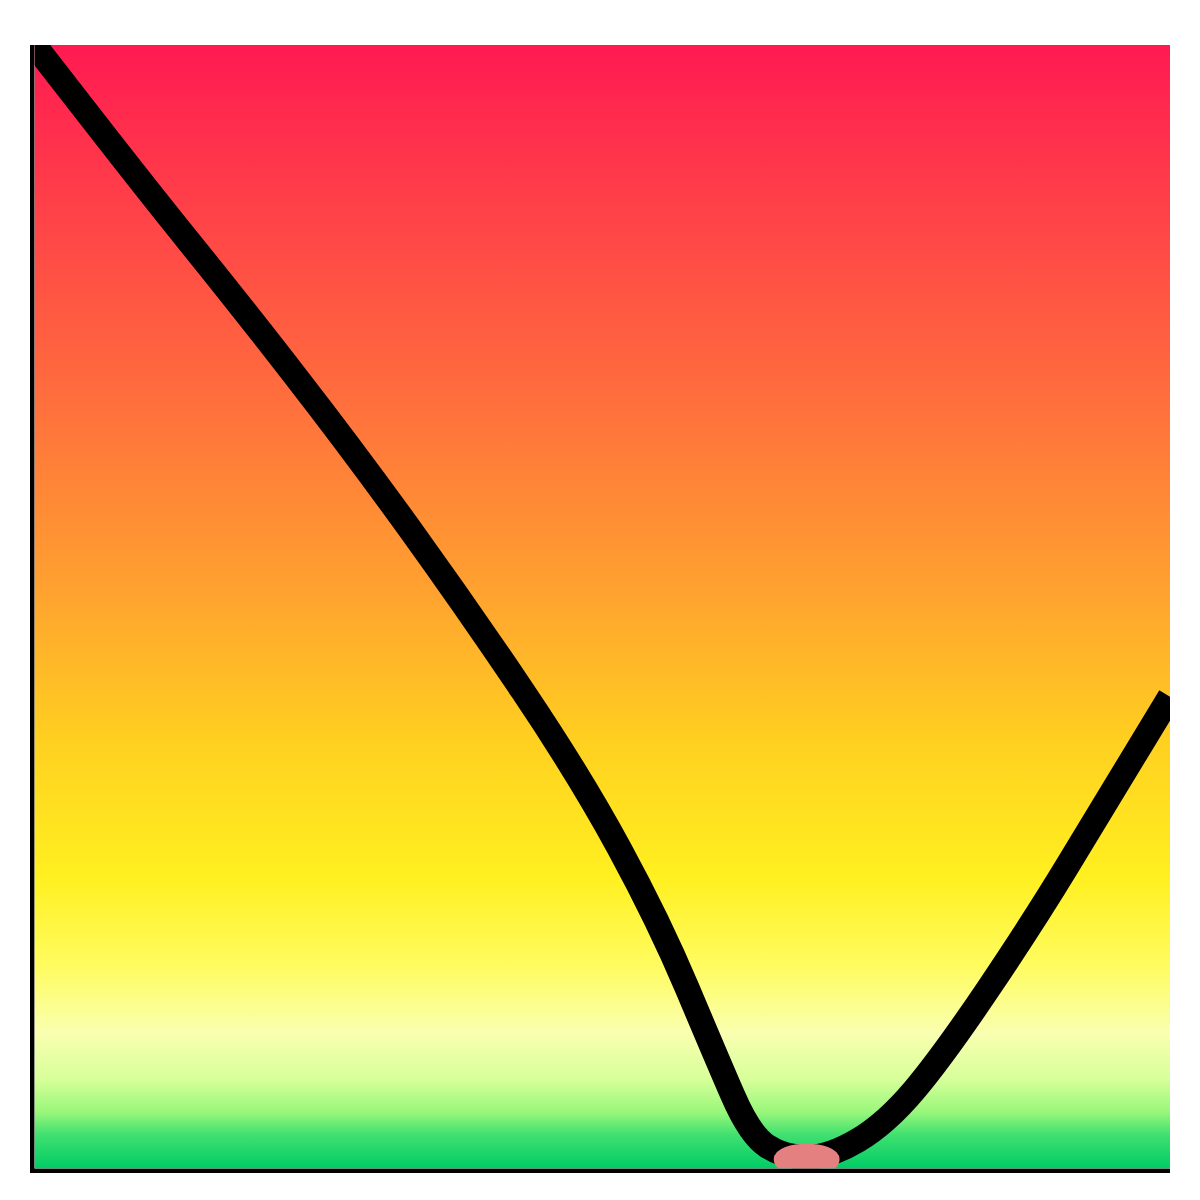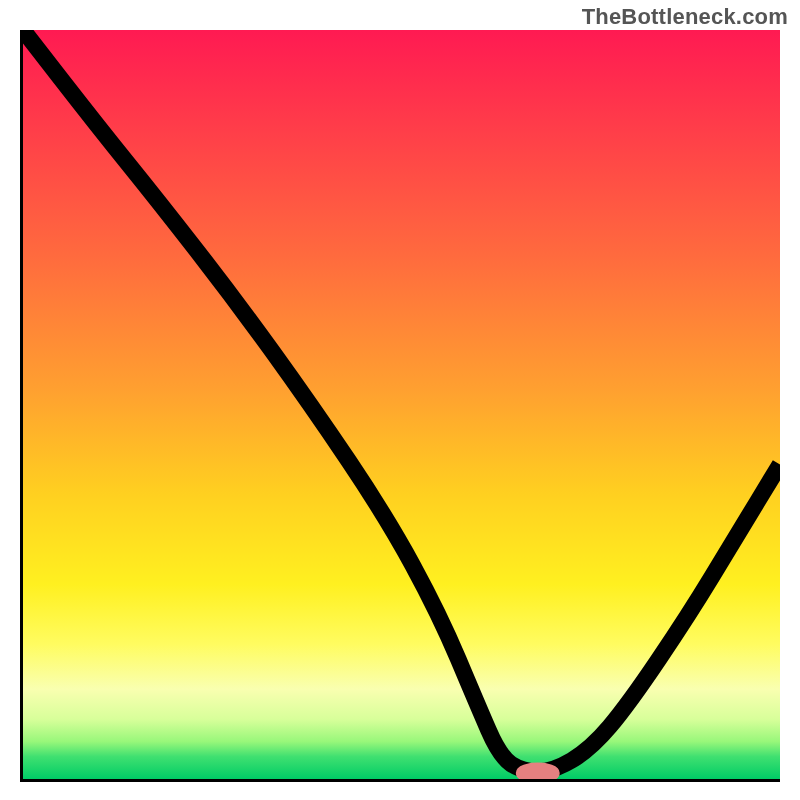--- a/index.html
+++ b/index.html
@@ -72,21 +72,20 @@
   .marker {
     fill: #e58080;
     stroke: #e58080;
   }
 </style>
 </head>
 <body>
 
 <div class="stage">
 
-  <div class="watermark">TheBottleneck.com</div>
 
   <div class="plot-frame">
     <div class="gradient-bg"></div>
 
     <svg class="plot" viewBox="0 0 100 100" preserveAspectRatio="none">
       <path id="curve-path" class="curve" d="M 0 0 Q 0 0 5 6.5 Q 10 13 14 18 Q 18 23 23 29.5 Q 28 36 33 43 Q 38 50 43 57.5 Q 48 65 51.5 71.5 Q 55 78 57.5 84 Q 60 90 61.5 93.5 Q 63 97 64.5 98 Q 66 99 68 99 Q 70 99 72.5 97.5 Q 75 96 77.5 93 Q 80 90 84 84 Q 88 78 91 73 Q 94 68 97 63 T 100 58"></path>
       <ellipse id="marker-ellipse" class="marker" cx="68" cy="99.2" rx="2.4" ry="0.9"></ellipse>
     </svg>
   </div>
 

